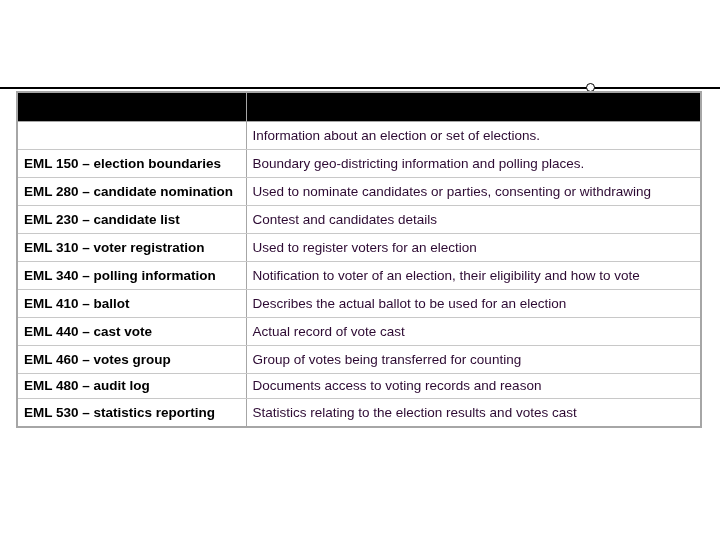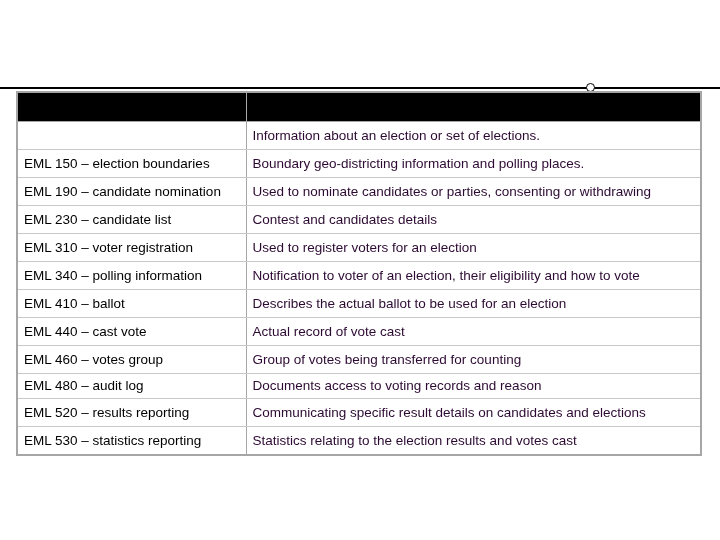--- a/index.html
+++ b/index.html
@@ -73,20 +73,21 @@
     background: #000000;
     height: 28px;
     border-bottom: 1px solid #a6a6a6;
     border-right: 1px solid #a6a6a6;
     color: #000000;
   }
   tr.header-row td:last-child { border-right: none; }
 
   td.code-cell {
     color: #000000;
+    font-weight: bold;
   }
   td.desc-cell {
     color: #2d0a33;
   }
   tr.data-row td { height: 27px; }
   tr.r-short td { height: 24px; }
   tr:last-child td { border-bottom: none; }
 </style>
 </head>
 <body>
@@ -109,21 +110,21 @@
         </tr>
       <tr class="data-row">
             <td class="code-cell"></td>
             <td class="desc-cell">Information about an election or set of elections.</td>
           </tr>
           <tr class="data-row">
             <td class="code-cell">EML 150 – election boundaries</td>
             <td class="desc-cell">Boundary geo-districting information and polling places.</td>
           </tr>
           <tr class="data-row">
-            <td class="code-cell">EML 190 – candidate nomination</td>
+            <td class="code-cell">EML 280 – candidate nomination</td>
             <td class="desc-cell">Used to nominate candidates or parties, consenting or withdrawing</td>
           </tr>
           <tr class="data-row">
             <td class="code-cell">EML 230 – candidate list</td>
             <td class="desc-cell">Contest and candidates details</td>
           </tr>
           <tr class="data-row">
             <td class="code-cell">EML 310 – voter registration</td>
             <td class="desc-cell">Used to register voters for an election</td>
           </tr>
@@ -141,24 +142,20 @@
           </tr>
           <tr class="data-row">
             <td class="code-cell">EML 460 – votes group</td>
             <td class="desc-cell">Group of votes being transferred for counting</td>
           </tr>
           <tr class="data-row r-short">
             <td class="code-cell">EML 480 – audit log</td>
             <td class="desc-cell">Documents access to voting records and reason</td>
           </tr>
           <tr class="data-row">
-            <td class="code-cell">EML 520 – results reporting</td>
-            <td class="desc-cell">Communicating specific result details on candidates and elections</td>
-          </tr>
-          <tr class="data-row">
             <td class="code-cell">EML 530 – statistics reporting</td>
             <td class="desc-cell">Statistics relating to the election results and votes cast</td>
           </tr>
         </tbody>
     </table>
   </div>
 
 </div>
 
 </body></html>

